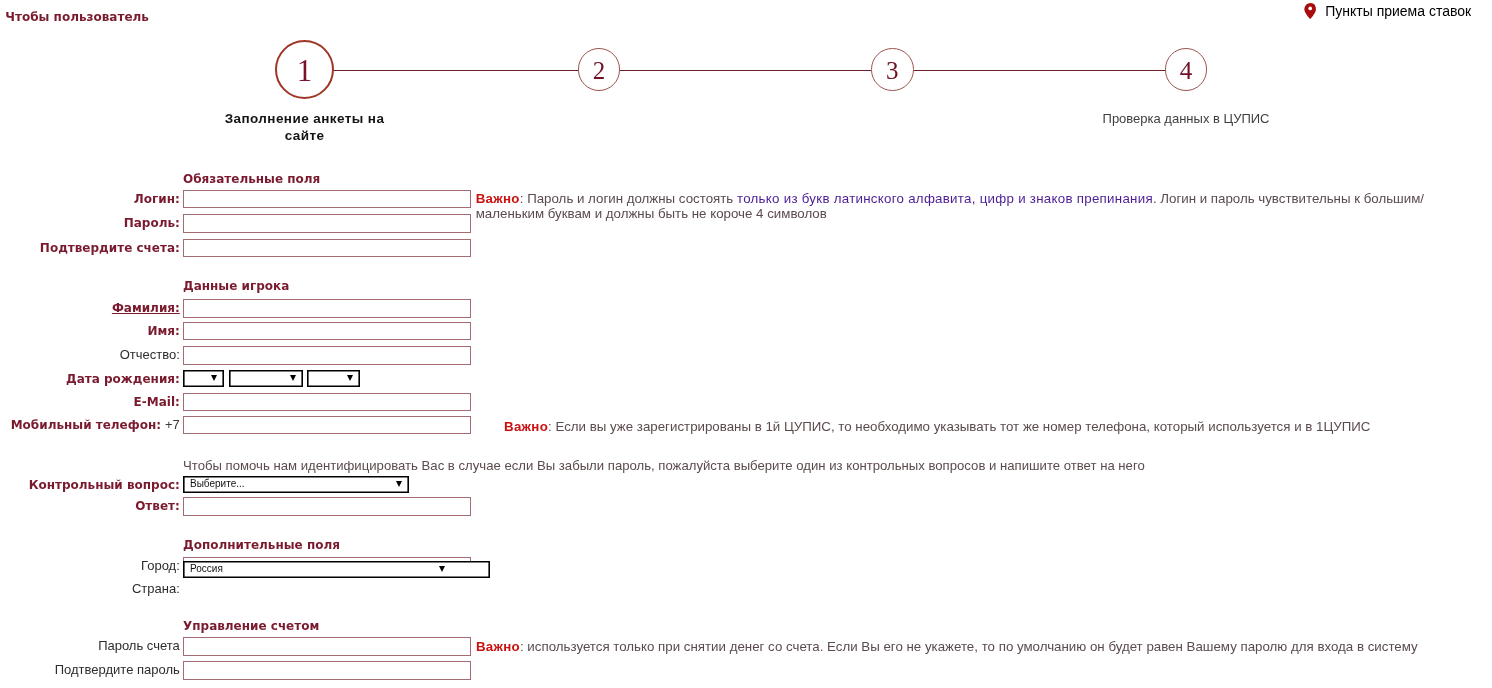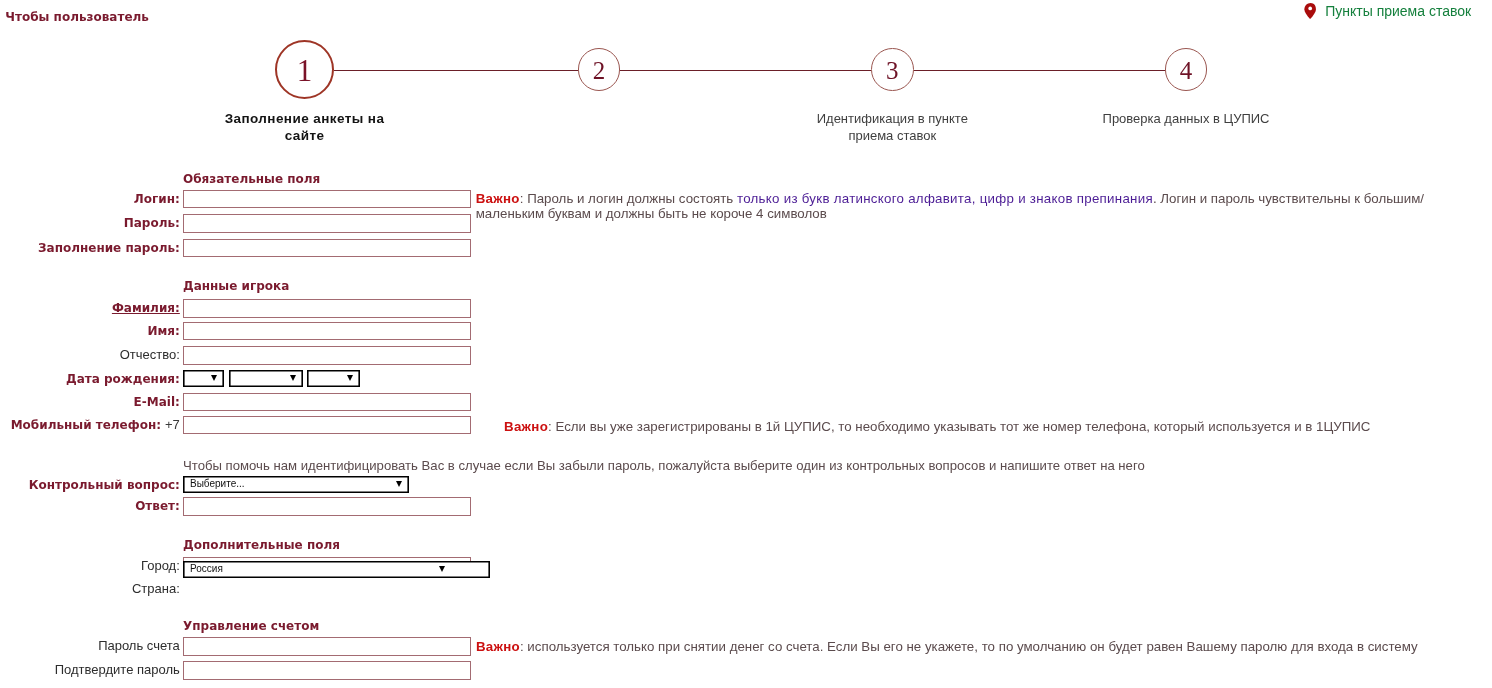--- a/index.html
+++ b/index.html
@@ -5,21 +5,21 @@
   html,body{margin:0;padding:0;}
   body{width:1492px;height:688px;background:#ffffff;
        font-family:"Liberation Sans",sans-serif;overflow:hidden;}
   .page{position:relative;width:1492px;height:688px;}
 
   
   #page-title{position:absolute;left:5.3px;top:9.8px;font-size:12px;font-weight:bold;
        font-family:"DejaVu Sans",sans-serif;color:#7a1a2e;white-space:nowrap;line-height:14px;}
   #betshops{position:absolute;left:1303.7px;top:2.5px;display:block;text-decoration:none;}
   #betshops .pin{position:absolute;left:0;top:0;width:12.3px;height:16px;display:block;}
-  #betshops .lbl{position:absolute;left:21.5px;top:-0.3px;font-size:14px;color:#15803d;
+  #betshops .lbl{position:absolute;left:21.5px;top:-0.3px;font-size:14px;color:#000000;
        white-space:nowrap;line-height:19px;font-family:"Liberation Sans",sans-serif;}
 
   
   .stepper{position:absolute;left:0;top:0;width:1492px;height:150px;}
   .track{position:absolute;height:1px;background:#6b1f28;}
   .circ{position:absolute;border-radius:50%;box-sizing:border-box;background:#fff;
         display:flex;align-items:center;justify-content:center;
         font-family:"Liberation Serif",serif;}
   .circ.active{border:2.4px solid #9e3526;color:#7a1228;}
   .circ.idle{border:1px solid #9a5650;color:#6e1226;}
@@ -73,34 +73,33 @@
       <div class="circ active" style="left: 274.9px; top: 39.9px; width: 59.2px; height: 59.2px; font-size: 31px;">
         <span style="position: relative; top: 1.7px;">1</span>
       </div>
       <div class="steplbl active" style="left: 218.5px; top: 109.8px; width: 172px;">Заполнение анкеты на сайте</div>
       <div class="circ idle" style="left: 577.7px; top: 48.2px; width: 42.6px; height: 42.6px; font-size: 25px;">
         <span style="position: relative; top: 1.7px;">2</span>
       </div>
       <div class="circ idle" style="left: 871px; top: 48.2px; width: 42.6px; height: 42.6px; font-size: 25px;">
         <span style="position: relative; top: 1.7px;">3</span>
       </div>
-      <div class="steplbl idle" style="left: 806.3px; top: 109.8px; width: 172px;">Идентификация в пункте приема ставок</div>
       <div class="circ idle" style="left: 1164.7px; top: 48.2px; width: 42.6px; height: 42.6px; font-size: 25px;">
         <span style="position: relative; top: 1.7px;">4</span>
       </div>
       <div class="steplbl idle" style="left: 1100px; top: 109.8px; width: 172px;">Проверка данных в ЦУПИС</div>
     </div>
 
   <div class="form">
       <div class="sec-head" style="top: 172px;">Обязательные поля</div>
       <div class="lab lab-b" style="top: 189.7px;">Логин:</div>
       <input type="text" class="inp" style="top: 189.7px;">
       <div class="lab lab-b" style="top: 214.3px;">Пароль:</div>
       <input type="text" class="inp" style="top: 214.3px;">
-      <div class="lab lab-b" style="top: 238.5px;">Заполнение пароль:</div>
+      <div class="lab lab-b" style="top: 238.5px;">Подтвердите счета:</div>
       <input type="text" class="inp" style="top: 238.5px;">
       <div class="hint" style="left: 475.7px; top: 190.5px;"><b>Важно</b><span>: Пароль и логин должны состоять </span><span class="strong">только из букв латинского алфавита, цифр и знаков препинания</span><span>. Логин и пароль чувствительны к большим/</span><br><span>маленьким буквам и должны быть не короче 4 символов</span></div>
       <div class="sec-head" style="top: 279px;">Данные игрока</div>
       <div class="lab lab-b" style="top: 299.2px; text-decoration: underline;">Фамилия:</div>
       <input type="text" class="inp" style="top: 299.2px;">
       <div class="lab lab-b" style="top: 321.8px;">Имя:</div>
       <input type="text" class="inp" style="top: 321.8px;">
       <div class="lab lab-n" style="top: 346px;">Отчество:</div>
       <input type="text" class="inp" style="top: 346px;">
       <div class="lab lab-b" style="top: 370.4px;">Дата рождения:</div>

